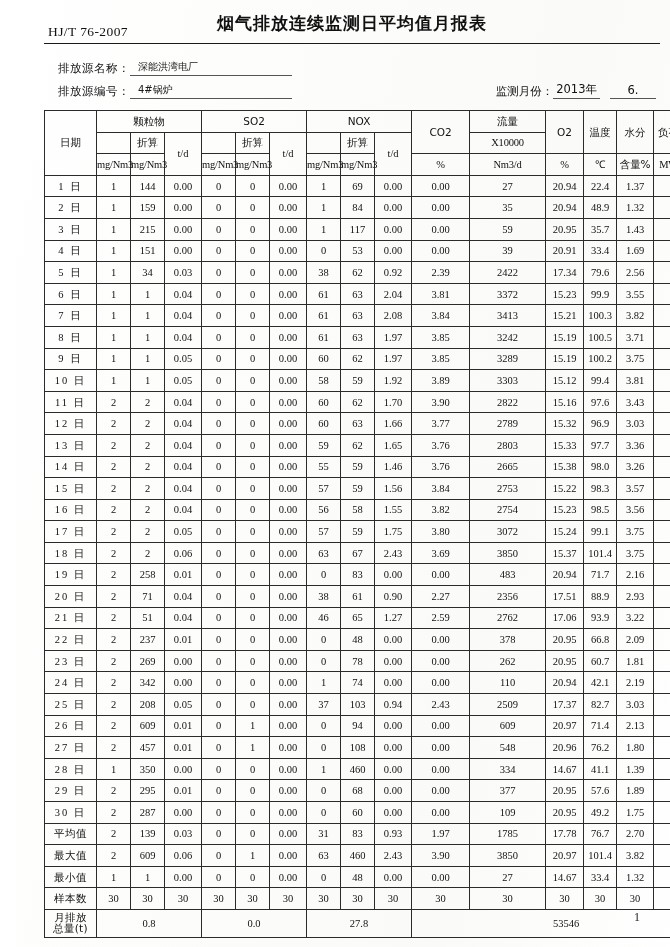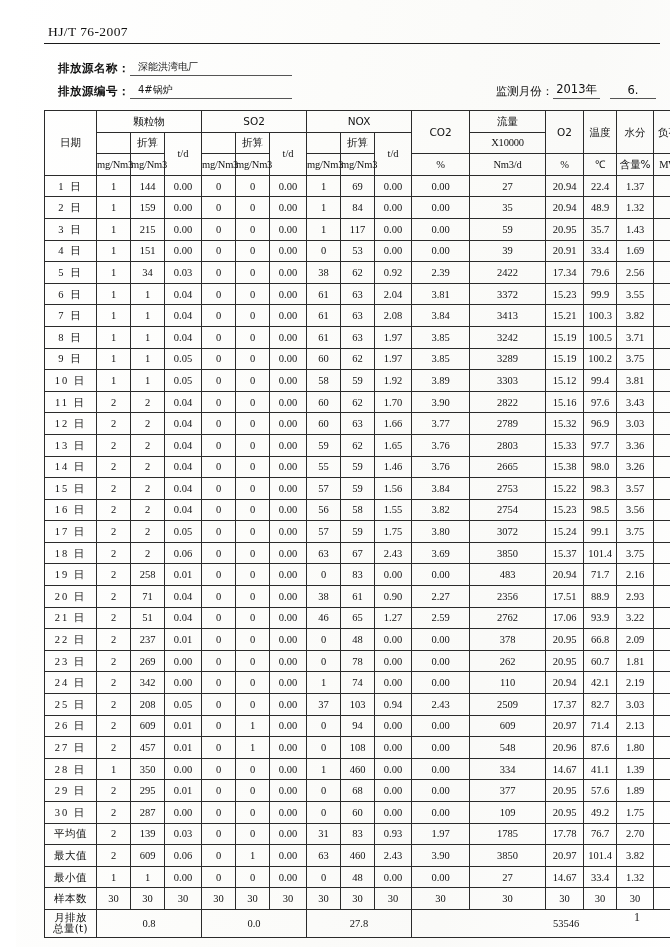--- a/index.html
+++ b/index.html
@@ -64,21 +64,20 @@
   }
   .meta-row{
     display:flex;
     align-items:flex-end;
     height:23px;
     padding-left:14px;
   }
   .meta-label{
     white-space:nowrap;
     letter-spacing:0.5px;
-    font-weight:bold;
   }
   .meta-val{
     flex:0 0 auto;
     min-width:150px;
     border-bottom:1px solid #555;
     padding:0 4px 1px 8px;
     font-size:10px;
     color:#1a1a1a;
   }
   .meta-right{
@@ -188,20 +187,21 @@
 </head>
 <body>
 
 <div class="page">
   <div class="paper-tint"></div>
 
   <div class="doc">
 
     <div class="topline">
       <div class="std-no">HJ/T 76-2007</div>
+      <div class="doc-title">烟气排放连续监测日平均值月报表</div>
     </div>
     <div class="title-rule"></div>
 
     <div class="meta">
       <div class="meta-row">
         <span class="meta-label cn">排放源名称：</span>
         <span class="meta-val cn">深能洪湾电厂</span>
       </div>
       <div class="meta-row">
         <span class="meta-label cn">排放源编号：</span>
@@ -788,21 +788,21 @@
             <td class="num">0.01</td>
             <td class="num">0</td>
             <td class="num">1</td>
             <td class="num">0.00</td>
             <td class="num">0</td>
             <td class="num">108</td>
             <td class="num">0.00</td>
             <td class="num">0.00</td>
             <td class="num">548</td>
             <td class="num">20.96</td>
-            <td class="num">87.6</td>
+            <td class="num">76.2</td>
             <td class="num">1.80</td>
             <td class="numc"></td>
             <td class="numc"></td>
           </tr>
           <tr>
             <td class="date">28 日</td>
             <td class="num">1</td>
             <td class="num">350</td>
             <td class="num">0.00</td>
             <td class="num">0</td>

